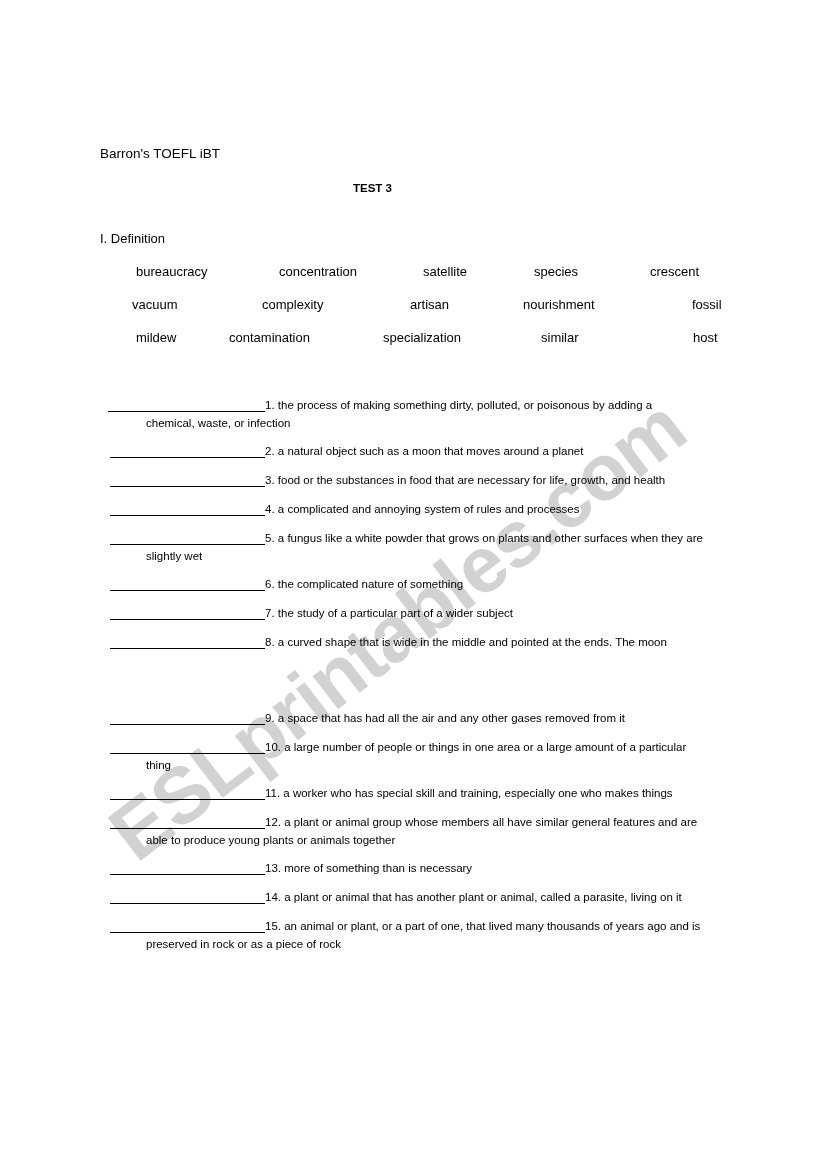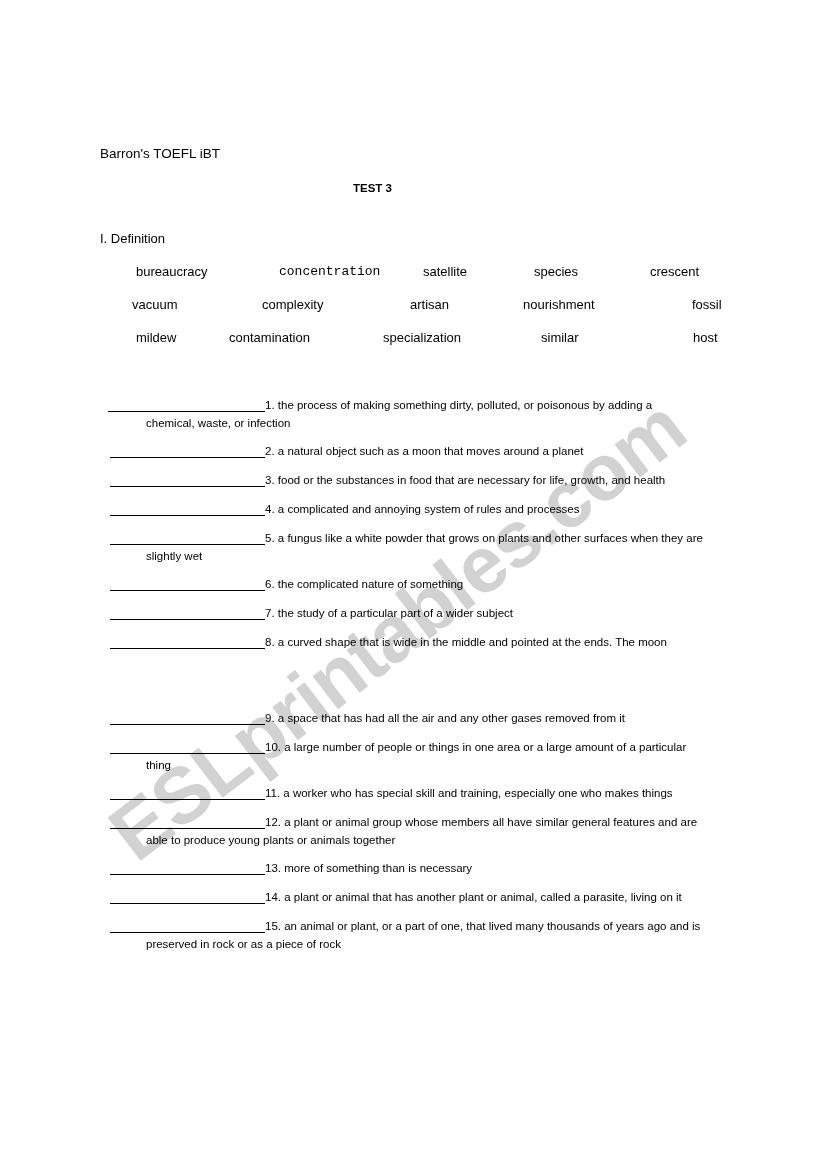--- a/index.html
+++ b/index.html
@@ -161,21 +161,21 @@
 
     <div class="doc-title">Barron's TOEFL iBT</div>
 
     <div class="test-label">TEST 3</div>
 
     <div class="section-heading">I. Definition</div>
 
     <div id="word-bank">
         <div class="wb-row">
           <div class="wb-word" style="left: 100px;">bureaucracy</div>
-          <div class="wb-word" style="left: 243px; font-family: Liberation Mono, monospace;">concentration</div>
+          <div class="wb-word" style="left: 243px;">concentration</div>
           <div class="wb-word" style="left: 387px;">satellite</div>
           <div class="wb-word" style="left: 498px;">species</div>
           <div class="wb-word" style="left: 614px;">crescent</div>
         </div>
         <div class="wb-row">
           <div class="wb-word" style="left: 96px;">vacuum</div>
           <div class="wb-word" style="left: 226px;">complexity</div>
           <div class="wb-word" style="left: 374px;">artisan</div>
           <div class="wb-word" style="left: 487px;">nourishment</div>
           <div class="wb-word" style="left: 656px;">fossil</div>

